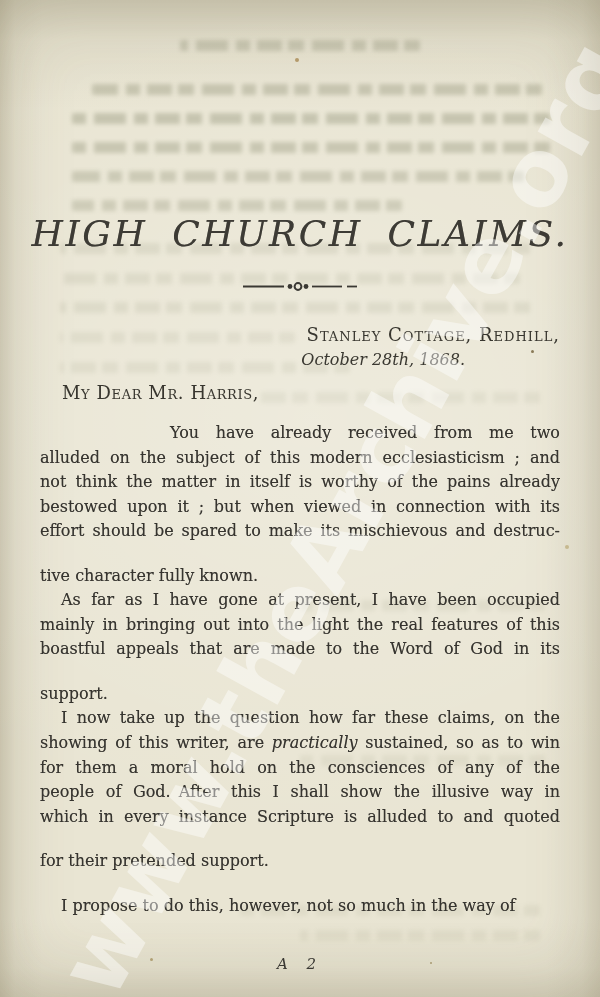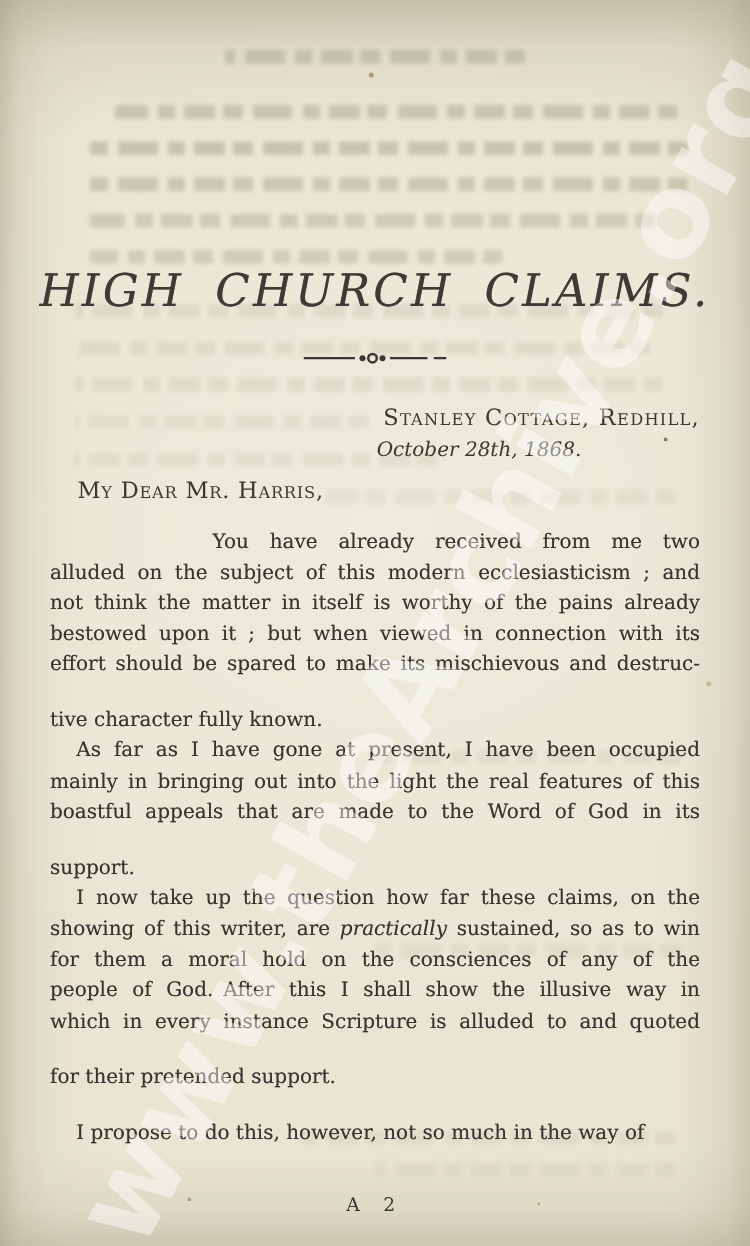--- a/index.html
+++ b/index.html
@@ -66,21 +66,21 @@
     font-size:16px; line-height:24.55px; color:#36342f;
     text-shadow:0 0 0.4px rgba(54,52,47,0.5);
   }
   .line { text-align:justify; text-align-last:justify; }
   .line.last { text-align-last:left;margin-top:20px; }
   .line.indent-deep   { padding-left:130px; }
   .line.indent-normal { padding-left:21px; }
 
   .signature-mark {
     position:absolute; top:955px; left:0; width:100%;
-    text-align:center; font-size:15px; letter-spacing:7px; color:#3a3833;
+    text-align:center; font-size:15px; letter-spacing:7px; color:#3a3833;font-style:italic;
   }
 
   
   .watermark {
     position:absolute; left:345px; top:518px; z-index:6;
     transform:translate(-50%,-50%) rotate(-61deg);
     font-family:"DejaVu Sans","Liberation Sans",sans-serif;
     font-weight:bold; font-size:92px; letter-spacing:1px;
     color:rgba(255,255,255,0.45); white-space:nowrap;
     pointer-events:none;

